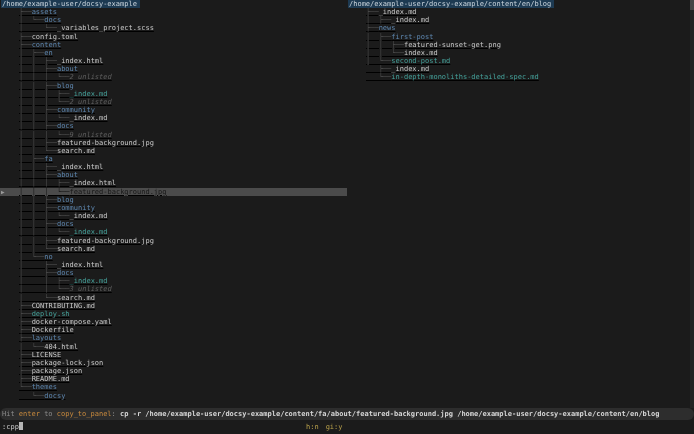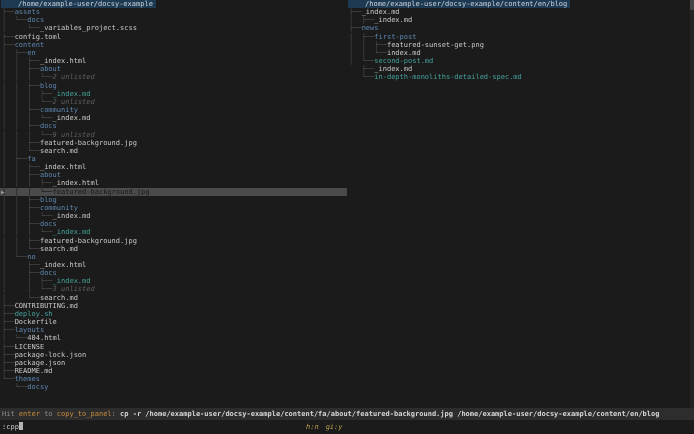--- a/index.html
+++ b/index.html
@@ -8,59 +8,59 @@
     width:694px;height:434px;position:relative;overflow:hidden;
     background:var(--background,#1b1b1b);
     font-family:"DejaVu Sans Mono","Liberation Mono",monospace;
     font-size:7px;
   }
   .panel{position:absolute;top:0;}
   #left-panel{left:0;width:347px;}
   #right-panel{left:347px;width:343px;}
   .row{
     height:8.16px;line-height:8.3px;white-space:pre;overflow:hidden;
-    padding-left:2px;position:relative;
+    padding-left:19px;position:relative;text-decoration:underline;
   }
   .pathline{height:8.16px;line-height:8.3px;white-space:pre;overflow:hidden;padding-left:1px;}
   .path{
     background:var(--path-header-background,#1d3a52);
     color:var(--path-header-text,#ccd6de);
-    padding:0 3px 0 17px;
+    padding:0 3px 0 1px;
   }
   .pfx{color:var(--branch,#4f4f4f);}
   .dir{color:var(--directory,#5e87b0);}
   .file{color:var(--file,#c9c9c9);}
   .mod{color:var(--modified-file,#45a29b);}
   .unlisted{color:var(--unlisted,#5f5f5f);font-style:italic;}
   .sel{background:var(--selection-background,#4b4b4b);}
   .sel span{color:var(--selection-text,#161616) !important;font-style:normal;}
   .sel .marker{
     position:absolute;left:1px;top:0;
     color:#9a9a9a !important;font-size:6px;line-height:8.3px;
   }
   #status-bar{
     position:absolute;left:0;top:408px;width:694px;height:12px;
     line-height:12px;background:var(--status-background,#2d2d2d);
-    white-space:pre;padding-left:2px;box-sizing:border-box;overflow:hidden;
+    white-space:pre;padding-left:2px;box-sizing:border-box;overflow:hidden;border-radius:6px;
   }
   #status-bar .base{color:var(--status-text,#8a8a8a);}
   #status-bar .key,#status-bar .verb{color:var(--accent-orange,#c98a3d);}
   #status-bar .cmd{color:var(--status-command,#d6d6d6);font-weight:bold;}
   #input-line{
     position:absolute;left:0;top:420px;width:347px;height:14px;
     line-height:10px;padding:2px 0 0 2px;white-space:pre;
     color:var(--input-text,#cfcfcf);
   }
   .cursor{
     display:inline-block;width:4px;height:8px;
     background:#b5b5b5;vertical-align:-1px;
   }
   #mode-flags{
     position:absolute;left:306px;top:421px;height:12px;line-height:12px;
-    color:var(--flag-value,#b9a14b);white-space:pre;font-style:italic;
+    color:var(--flag-value,#b9a14b);white-space:pre;
   }
   #mode-flags span{margin-right:7px;}
   #scrollbar{
     position:absolute;right:0;top:0;width:4px;height:408px;
     background:#232323;
   }
   #scrollbar .thumb{width:4px;height:10px;background:#454545;}
 </style>
 </head>
 <body>
@@ -99,20 +99,21 @@
       <div class="row"><span class="pfx">│  │  ├──</span><span class="file">featured-background.jpg</span></div>
       <div class="row"><span class="pfx">│  │  └──</span><span class="file">search.md</span></div>
       <div class="row"><span class="pfx">│  └──</span><span class="dir">no</span></div>
       <div class="row"><span class="pfx">│     ├──</span><span class="file">_index.html</span></div>
       <div class="row"><span class="pfx">│     ├──</span><span class="dir">docs</span></div>
       <div class="row"><span class="pfx">│     │  ├──</span><span class="mod">_index.md</span></div>
       <div class="row"><span class="pfx">│     │  └──</span><span class="unlisted">3 unlisted</span></div>
       <div class="row"><span class="pfx">│     └──</span><span class="file">search.md</span></div>
       <div class="row"><span class="pfx">├──</span><span class="file">CONTRIBUTING.md</span></div>
       <div class="row"><span class="pfx">├──</span><span class="mod">deploy.sh</span></div>
+      <div class="row"><span class="pfx">├──</span><span class="file">docker-compose.yaml</span></div>
       <div class="row"><span class="pfx">├──</span><span class="file">Dockerfile</span></div>
       <div class="row"><span class="pfx">├──</span><span class="dir">layouts</span></div>
       <div class="row"><span class="pfx">│  └──</span><span class="file">404.html</span></div>
       <div class="row"><span class="pfx">├──</span><span class="file">LICENSE</span></div>
       <div class="row"><span class="pfx">├──</span><span class="file">package-lock.json</span></div>
       <div class="row"><span class="pfx">├──</span><span class="file">package.json</span></div>
       <div class="row"><span class="pfx">├──</span><span class="file">README.md</span></div>
       <div class="row"><span class="pfx">└──</span><span class="dir">themes</span></div>
       <div class="row"><span class="pfx">   └──</span><span class="dir">docsy</span></div>
     </div>

